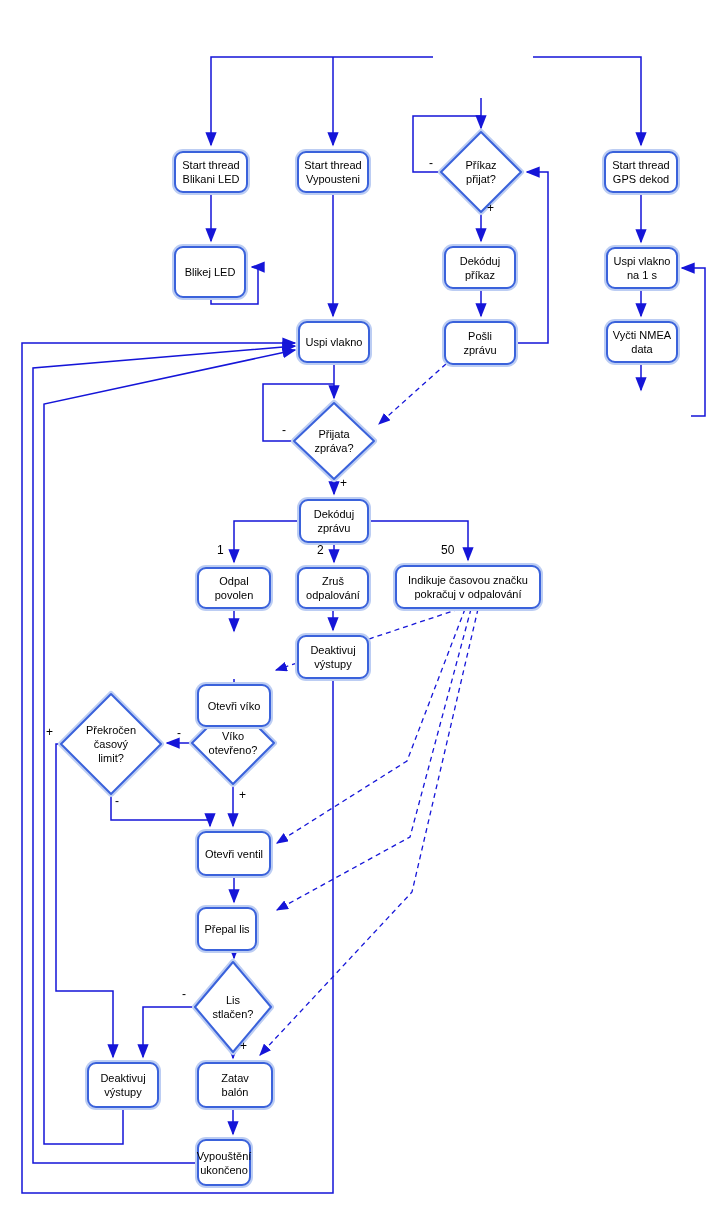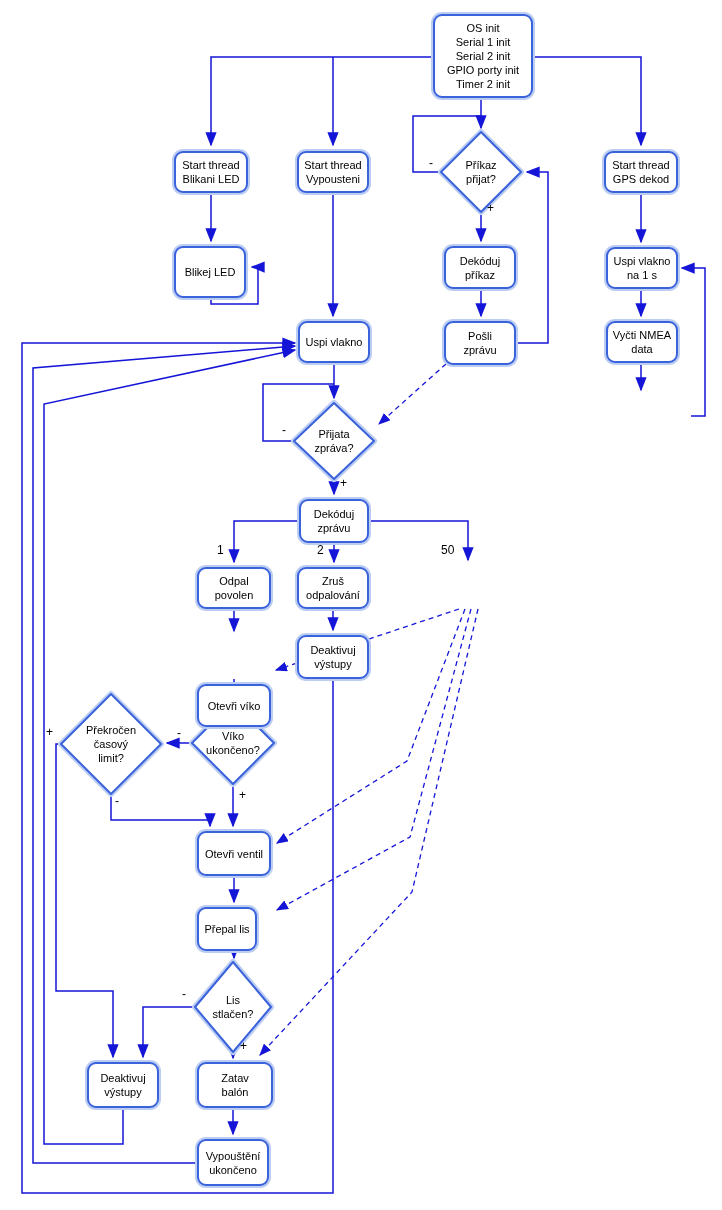--- a/index.html
+++ b/index.html
@@ -98,25 +98,20 @@
     <g>
       <polygon class="dshape-halo" points="111,694 161,744 111,794 61,744"></polygon>
       <polygon class="dshape" points="111,694 161,744 111,794 61,744"></polygon>
     </g>
     <g>
       <polygon class="dshape-halo" points="233,962 271,1007 233,1052 195,1007"></polygon>
       <polygon class="dshape" points="233,962 271,1007 233,1052 195,1007"></polygon>
     </g>
   </svg>
 
-  <div class="node" style="left:433px;top:14px;width:100px;height:84px;">OS init
-Serial 1 init
-Serial 2 init
-GPIO porty init
-Timer 2 init</div>
   <div class="node" style="left:174px;top:151px;width:74px;height:42px;">Start thread
 Blikani LED</div>
   <div class="node" style="left:297px;top:151px;width:72px;height:42px;">Start thread
 Vypousteni</div>
   <div class="node" style="left:604px;top:151px;width:74px;height:42px;">Start thread
 GPS dekod</div>
   <div class="node" style="left:444px;top:246px;width:72px;height:43px;">Dekóduj
 příkaz</div>
   <div class="node" style="left:444px;top:321px;width:72px;height:44px;">Pošli
 zprávu</div>
@@ -125,38 +120,40 @@
   <div class="node" style="left:606px;top:247px;width:72px;height:42px;">Uspi vlakno
 na 1 s</div>
   <div class="node" style="left:606px;top:321px;width:72px;height:42px;">Vyčti NMEA
 data</div>
   <div class="node" style="left:299px;top:499px;width:70px;height:44px;">Dekóduj
 zprávu</div>
   <div class="node" style="left:197px;top:567px;width:74px;height:42px;">Odpal
 povolen</div>
   <div class="node" style="left:297px;top:567px;width:72px;height:42px;">Zruš
 odpalování</div>
+  <div class="node" style="left:395px;top:565px;width:146px;height:44px;">Indikuje časovou značku
+pokračuj v odpalování</div>
   <div class="node" style="left:197px;top:636px;width:74px;height:43px;margin-top:48px;">Otevři víko</div>
   <div class="node" style="left:297px;top:635px;width:72px;height:44px;">Deaktivuj
 výstupy</div>
   <div class="node" style="left:197px;top:831px;width:74px;height:45px;">Otevři ventil</div>
   <div class="node" style="left:197px;top:907px;width:60px;height:44px;">Přepal lis</div>
   <div class="node" style="left:87px;top:1062px;width:72px;height:46px;">Deaktivuj
 výstupy</div>
   <div class="node" style="left:197px;top:1062px;width:76px;height:46px;">Zatav
 balón</div>
-  <div class="node" style="left:197px;top:1139px;width:72px;height:47px;">Vypouštění
+  <div class="node" style="left:197px;top:1139px;width:54px;height:47px;">Vypouštění
 ukončeno</div>
 
   <div class="dtext" style="left:441px;top:157px;width:80px;height:30px;">Příkaz
 přijat?</div>
   <div class="dtext" style="left:294px;top:426px;width:80px;height:30px;">Přijata
 zpráva?</div>
   <div class="dtext" style="left:193px;top:728px;width:80px;height:30px;">Víko
-ukončeno?</div>
+otevřeno?</div>
   <div class="dtext" style="left:71px;top:723px;width:80px;height:42px;">Překročen
 časový
 limit?</div>
   <div class="dtext" style="left:195px;top:992px;width:76px;height:30px;">Lis
 stlačen?</div>
 
   <span class="elabel" style="left:429px;top:157px;">-</span>
   <span class="elabel" style="left:487px;top:202px;">+</span>
   <span class="elabel" style="left:282px;top:424px;">-</span>
   <span class="elabel" style="left:340px;top:477px;">+</span>

